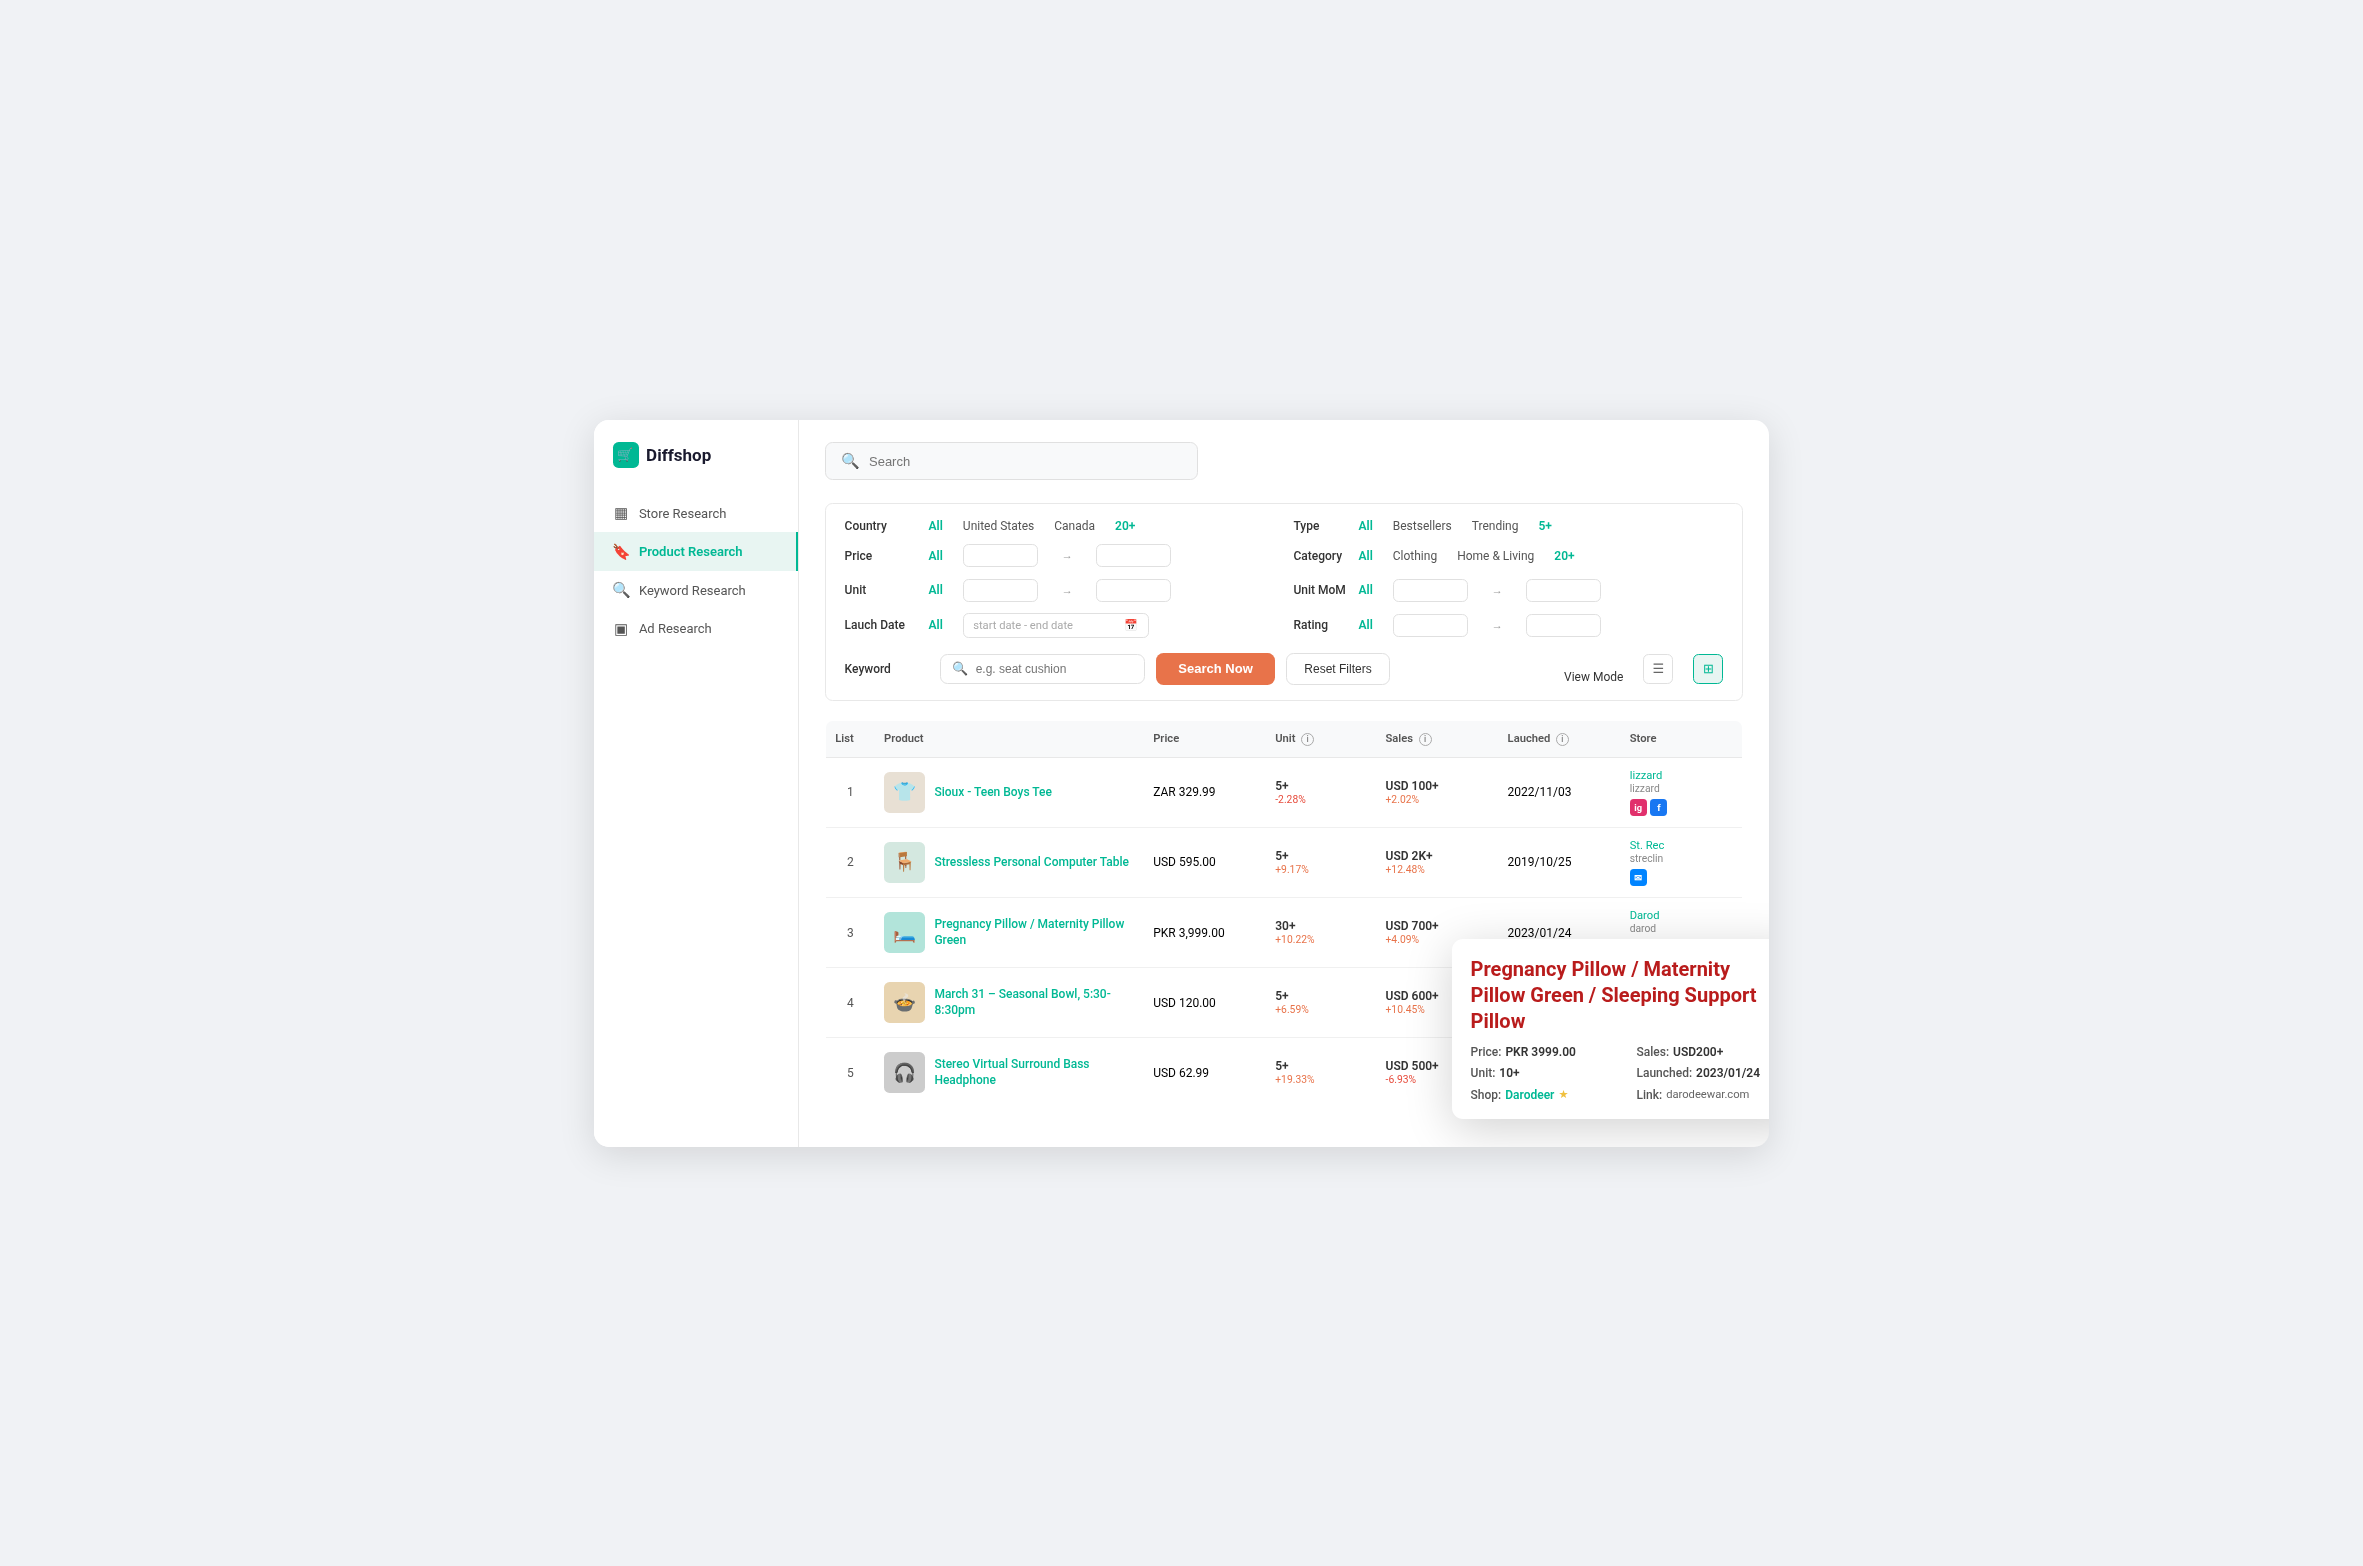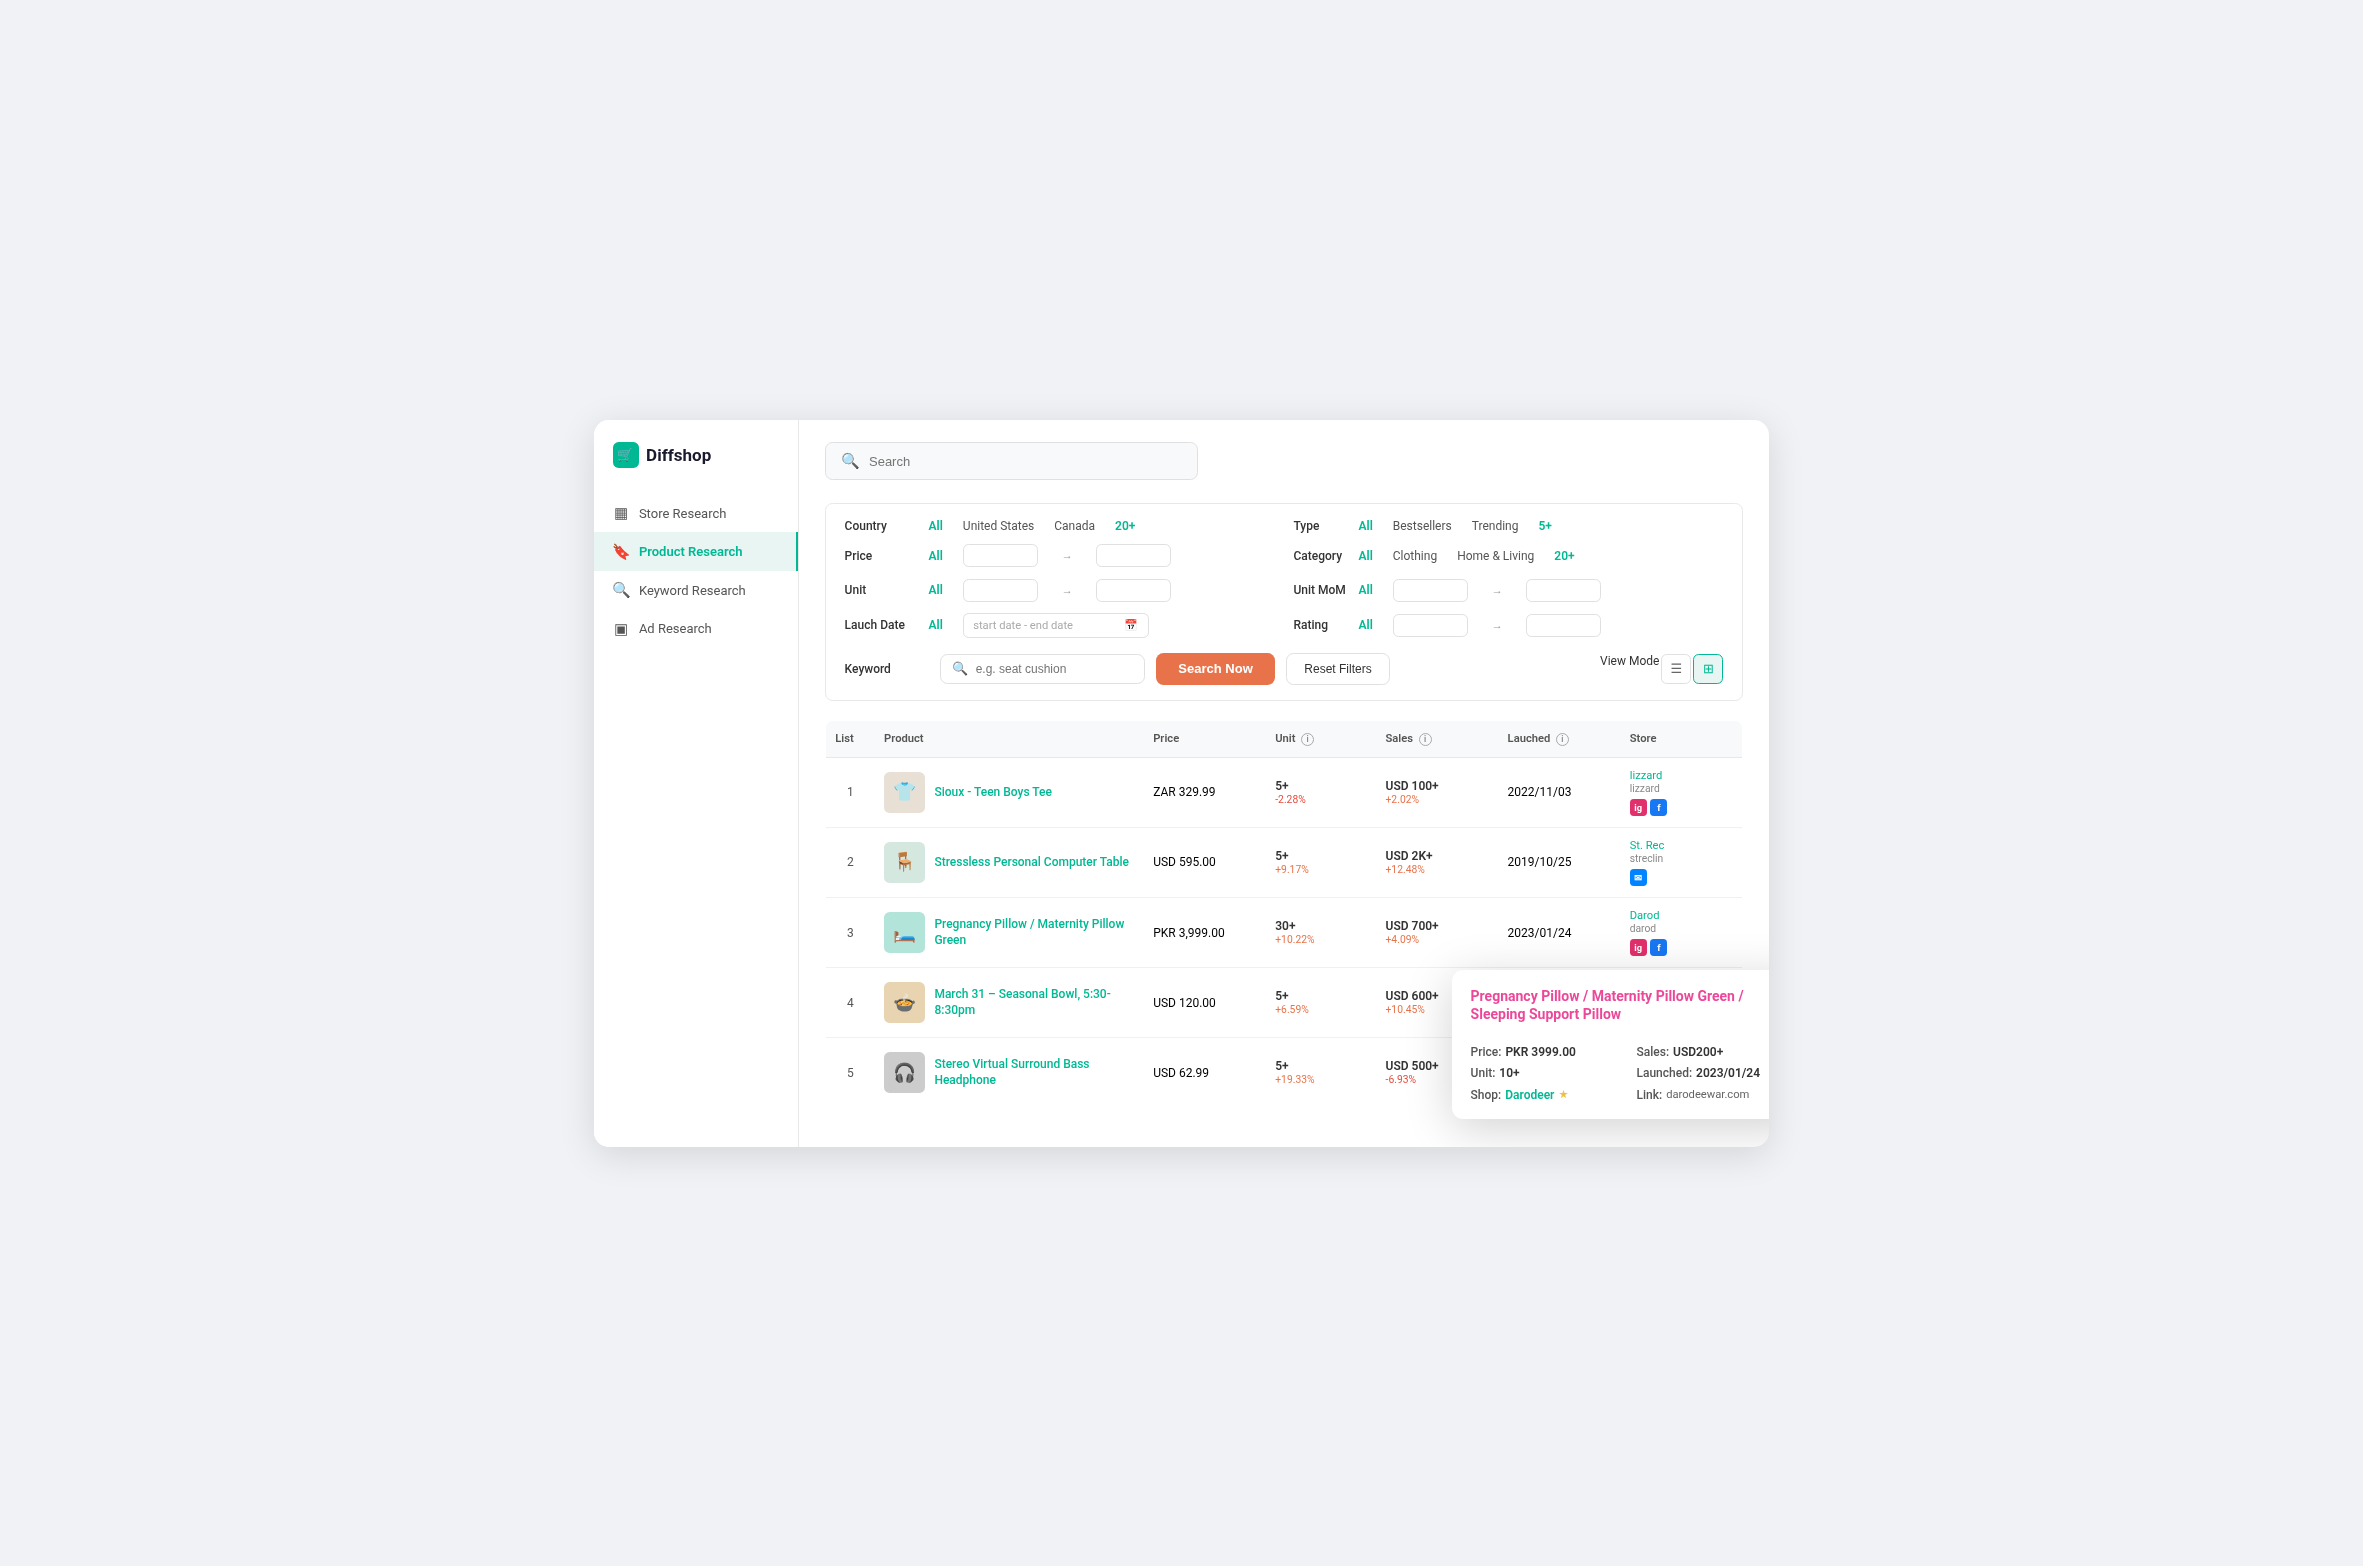--- a/index.html
+++ b/index.html
@@ -248,22 +248,22 @@
       border: 0.9px solid #e0e0e0;
       border-radius: 7.5px;
       padding: 8.4px 17px;
       font-size: 12px;
       cursor: pointer;
       white-space: nowrap;
     }
 
     .view-mode-wrap {
       display: flex;
-      align-items: flex-start;
-      gap: 2px;
+      align-items: flex-end;
+      gap: 20px;
       margin-left: auto;
     }
 
     .view-mode-label {
       font-size: 12px;
       color: #333;
     }
 
     .view-btn {
       width: 30px;
@@ -442,24 +442,24 @@
       position: relative;
       overflow: hidden;
     }
 
     
     .popup-content {
       padding: 17px 18.6px;
     }
 
     .popup-title {
-      font-size: 14px;
+      font-size: 20px;
       font-weight: 700;
-      color: #ec4899;
-      margin-bottom: 21px;
+      color: #b91c1c;
+      margin-bottom: 11px;
       line-height: 1.3;
     }
 
     .popup-details {
       display: grid;
       grid-template-columns: 1fr 1fr;
       gap: 7.5px 15px;
     }
 
     .popup-detail-row {

